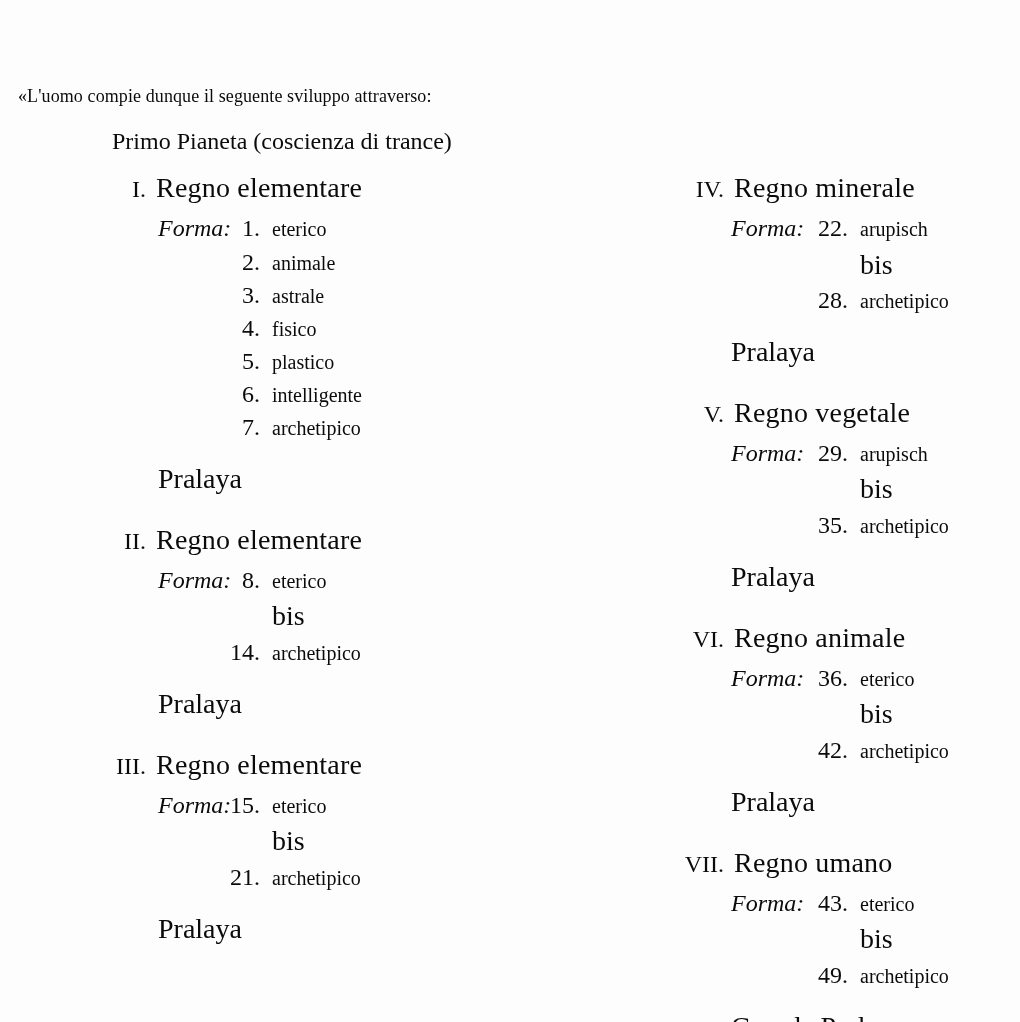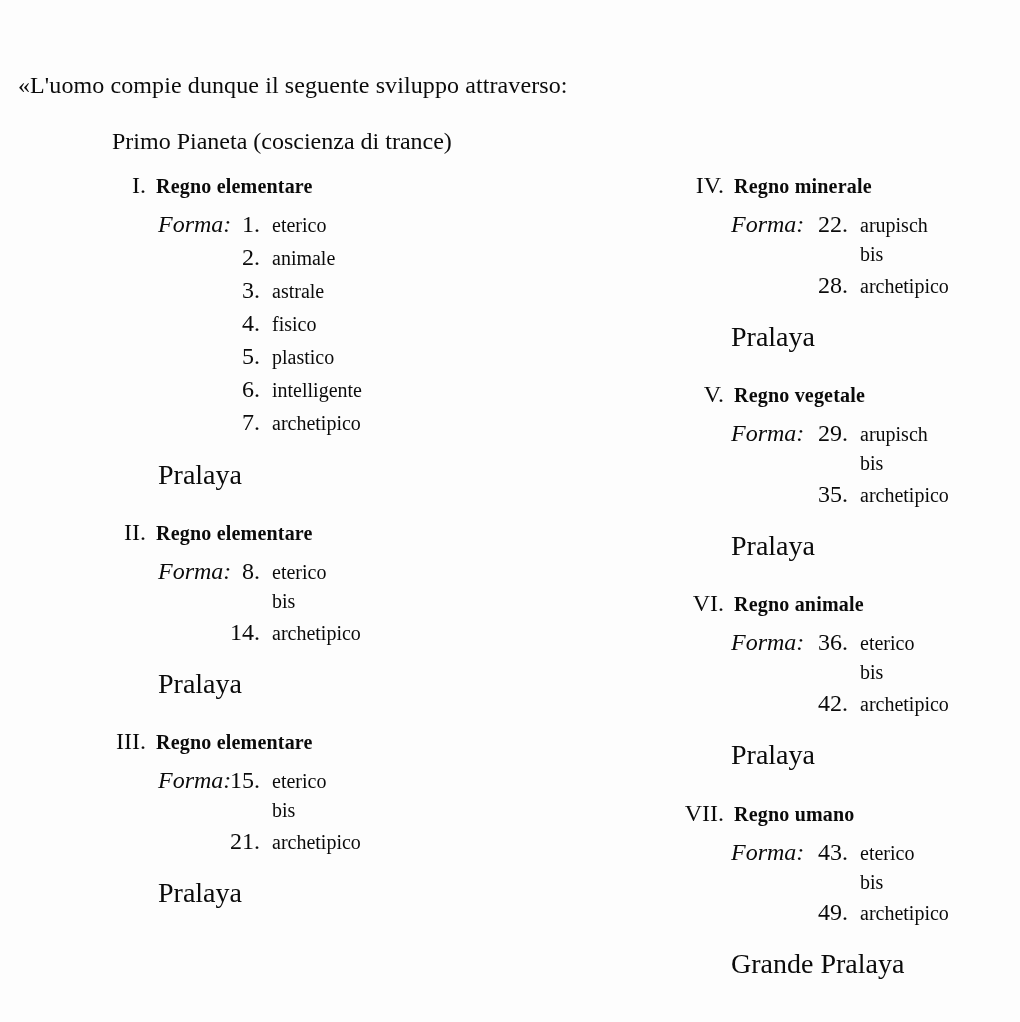--- a/index.html
+++ b/index.html
@@ -20,22 +20,22 @@
   .page {
     position: relative;
     width: 1020px;
     height: 1022px;
   }
 
   
   .intro-quote {
     position: absolute;
     left: 18px;
-    top: 72px;
-    font-size: 24px;
+    top: 87px;
+    font-size: 18px;
     line-height: 1.1;
     white-space: nowrap;
     letter-spacing: 0.1px;
   }
   .intro-planet {
     position: absolute;
     left: 112px;
     top: 128px;
     font-size: 24px;
     line-height: 1.1;
@@ -65,22 +65,22 @@
     display: inline-block;
     text-align: right;
     font-size: 24px;
     font-weight: normal;
     flex: 0 0 auto;
   }
   .col-left .numeral  { width: 46px; }
   .col-right .numeral { width: 68px; }
 
   .kingdom-name {
-    font-size: 20px;
-    font-weight: bold;
+    font-size: 28px;
+    font-weight: normal;
     margin-left: 10px;
     letter-spacing: 0.2px;
   }
 
   
   .forma-block {
     margin-top: 8px;
   }
   .forma-row {
     display: flex;
@@ -101,21 +101,21 @@
     text-align: right;
     flex: 0 0 auto;
     width: 42px;
   }
   .item-text {
     font-size: 20px;
     margin-left: 12px;
     flex: 0 0 auto;
   }
   .item-bis {
-    font-size: 20px;
+    font-size: 28px;
     flex: 0 0 auto;
   }
 
   
   .forma-spacer { flex: 0 0 auto; }
   .col-left  .forma-spacer { width: 118px; }
   .col-right .forma-spacer { width: 150px; }
 
   
   .bis-offset { flex: 0 0 auto; width: 54px; }

